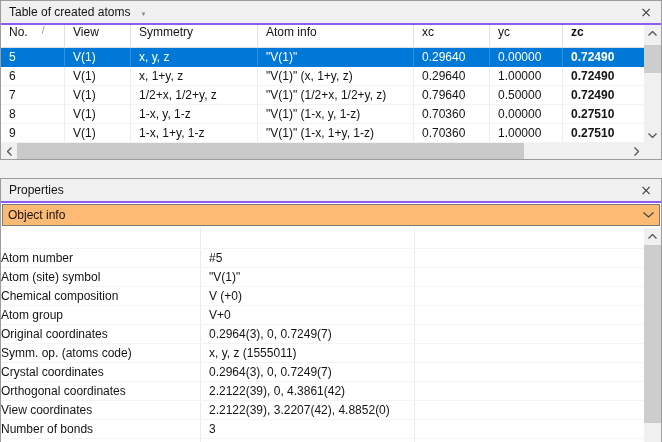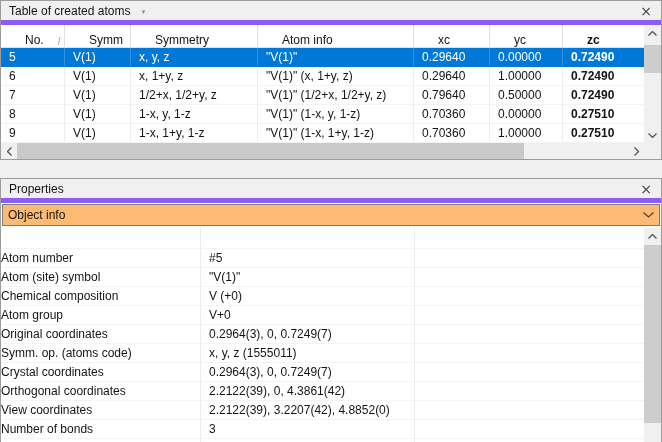--- a/index.html
+++ b/index.html
@@ -6,34 +6,34 @@
   html,body { background:#f0f0f0; }
   .screen {
     position:relative; width:662px; height:442px; overflow:hidden;
     background:#f0f0f0; color:#141414;
     font-family:"Liberation Sans", sans-serif; font-size:12px;
   }
   .panel { position:absolute; left:0; width:662px; background:#fff; border:1px solid #9c9c9c; }
   .panel1 { top:0; height:160px; }
   .panel2 { top:178px; height:280px; }
   .titlebar {
-    position:relative; height:24px; background:#f0f0f0; border-bottom:5px solid #8b5cf6;
+    position:relative; height:24px; background:#f0f0f0; border-bottom:2px solid #8b5cf6;
     display:flex; align-items:center; padding:0 3px 0 8px;
   }
   .titlebar .title { white-space:nowrap; }
   .pane-menu-btn { margin-left:10px; color:#8a8a8a; font-size:6px; line-height:6px; padding-top:3px; }
   .close-btn {
     margin-left:auto; width:24px; height:20px; display:flex; align-items:center; justify-content:center;
     color:#3f3f3f; font-size:14px; line-height:14px; font-family:"DejaVu Sans", sans-serif;
   }
   
   .t1 { position:absolute; top:24px; left:0; right:17px; bottom:16px; background:#fff; overflow:hidden; }
   .t1 .hdr { display:flex; height:23px; border-bottom:1px solid #e0e0e0; }
   .t1 .hcell {
-    display:flex; align-items:flex-end; padding-left:24px; border-right:1px solid #e0e0e0;
+    display:flex; align-items:flex-start; padding-left:8px; border-right:1px solid #e0e0e0;
     white-space:nowrap; overflow:hidden;
   }
   .t1 .row { display:flex; height:19px; border-bottom:1px solid #f3f3f3; }
   .t1 .cell {
     display:flex; align-items:center; padding-left:8px; border-right:1px solid #ededed;
     white-space:nowrap; overflow:hidden;
   }
   .c0{width:64px}.c1{width:66px}.c2{width:127px}.c3{width:156px}.c4{width:76px}.c5{width:73px}
   .c6{flex:1; border-right:none !important;font-weight:bold;}
   .row.selected { background:#0078d7; color:#fff; border-bottom-color:#0078d7; }
@@ -79,21 +79,21 @@
       <span class="pane-menu-btn">▼</span>
       <span class="close-btn">×</span>
     </div>
 
     <div class="t1">
       <div class="hdr">
         <div class="hcell c0">
           <span>No.</span>
           <span class="sort-glyph">/</span>
         </div>
-        <div class="hcell c1">Symm</div>
+        <div class="hcell c1">View</div>
         <div class="hcell c2">Symmetry</div>
         <div class="hcell c3">Atom info</div>
         <div class="hcell c4">xc</div>
         <div class="hcell c5">yc</div>
         <div class="hcell c6">zc</div>
       </div>
 
       <div class="row selected">
         <div class="cell c0">5</div>
         <div class="cell c1">V(1)</div>

